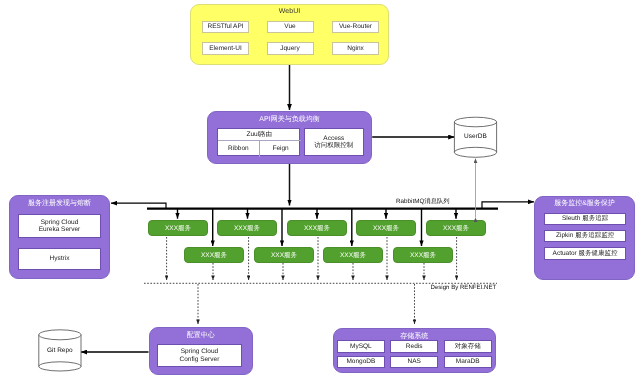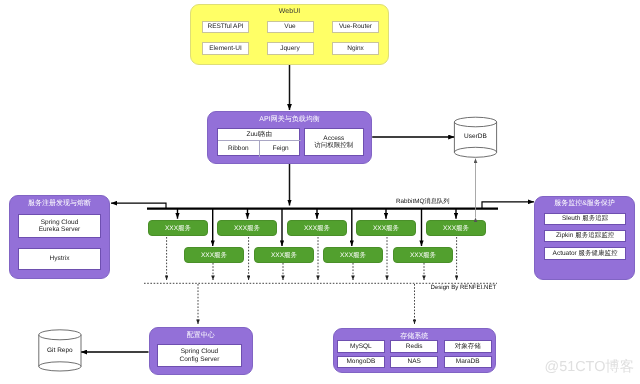--- a/index.html
+++ b/index.html
@@ -165,14 +165,13 @@
     <g>
       <path d="M38.8,334.8 L38.8,366.4 L81,366.4 L81,334.8 Z" fill="#fff" stroke="none"></path>
       <ellipse cx="59.9" cy="366.4" rx="21.1" ry="4.6" fill="#fff" stroke="#555" stroke-width="0.85"></ellipse>
       <path d="M38.8,334.8 L38.8,366.4 M81,334.8 L81,366.4" fill="none" stroke="#555" stroke-width="0.85"></path>
       <ellipse cx="59.9" cy="334.8" rx="21.1" ry="5" fill="#fff" stroke="#555" stroke-width="0.85"></ellipse>
     </g>
   </svg>
   <div class="lbl" style="left:454.4px;top:133px;width:42.2px;text-align:center;">UserDB</div>
   <div class="lbl" style="left:38.8px;top:347px;width:42.2px;text-align:center;">Git Repo</div>
 
-  <div class="wm" style="left:544.6px;top:358px;">@51CTO博客</div>
 </div>
 
 </body></html>

